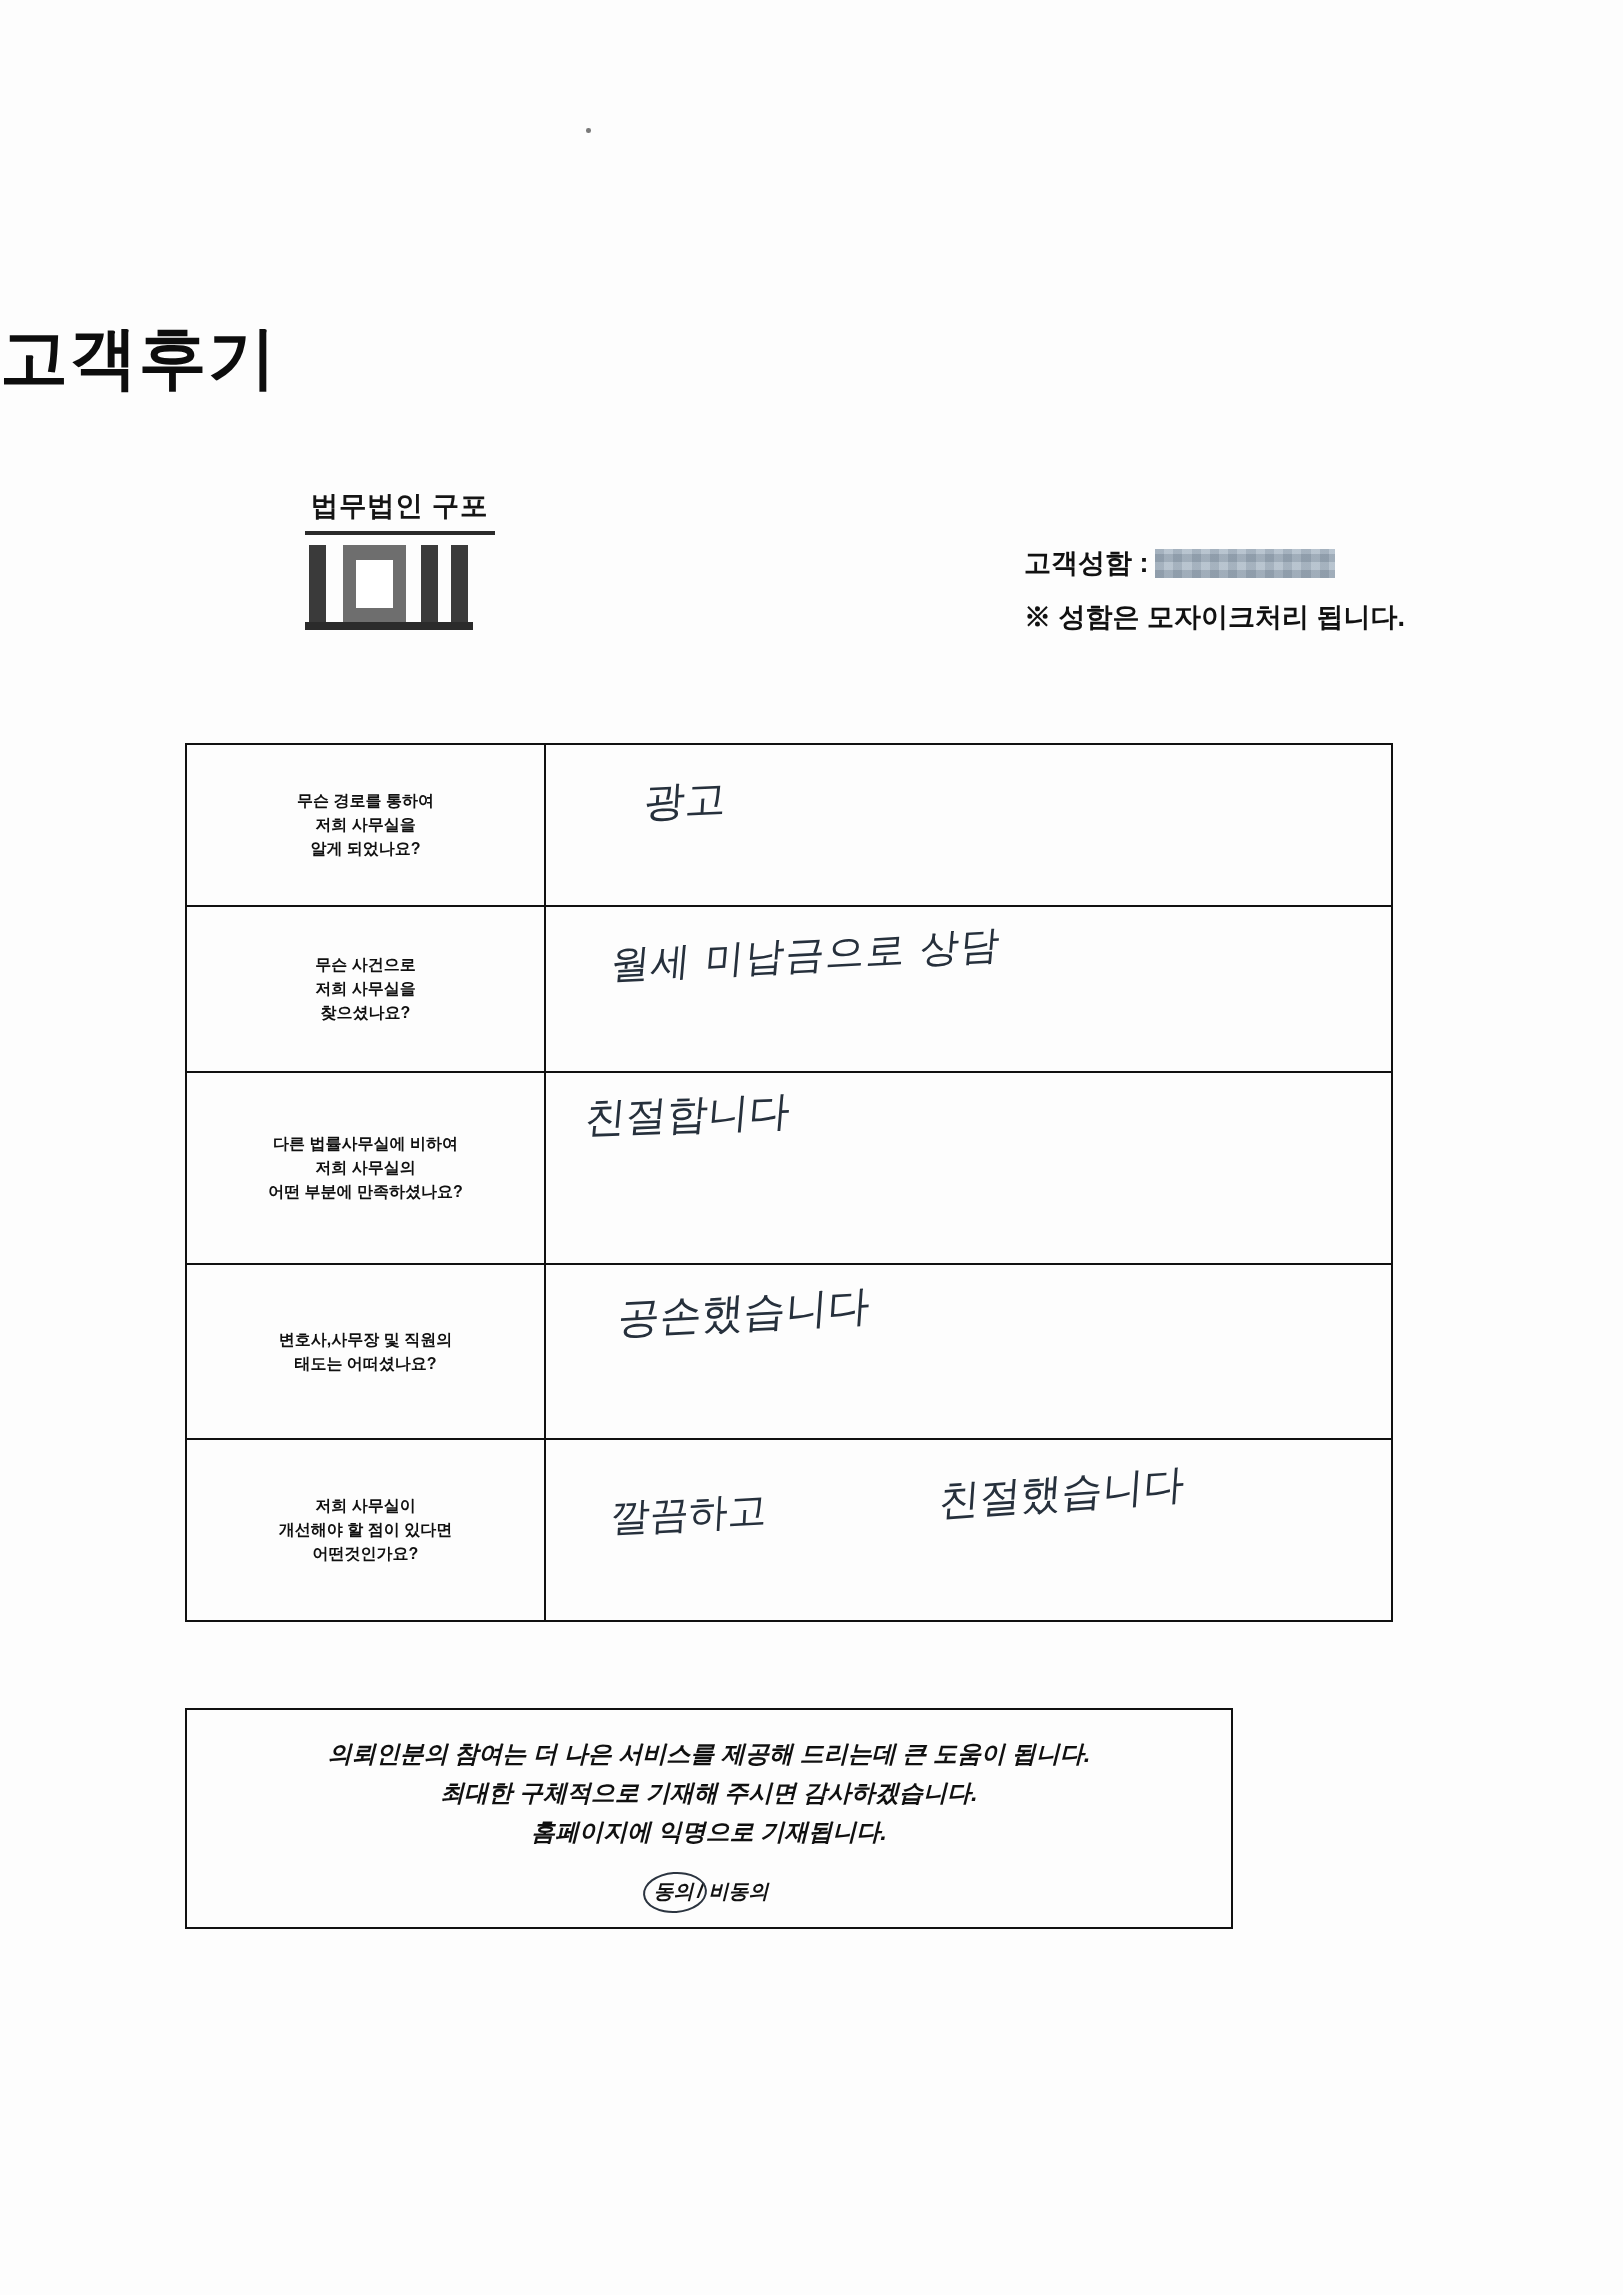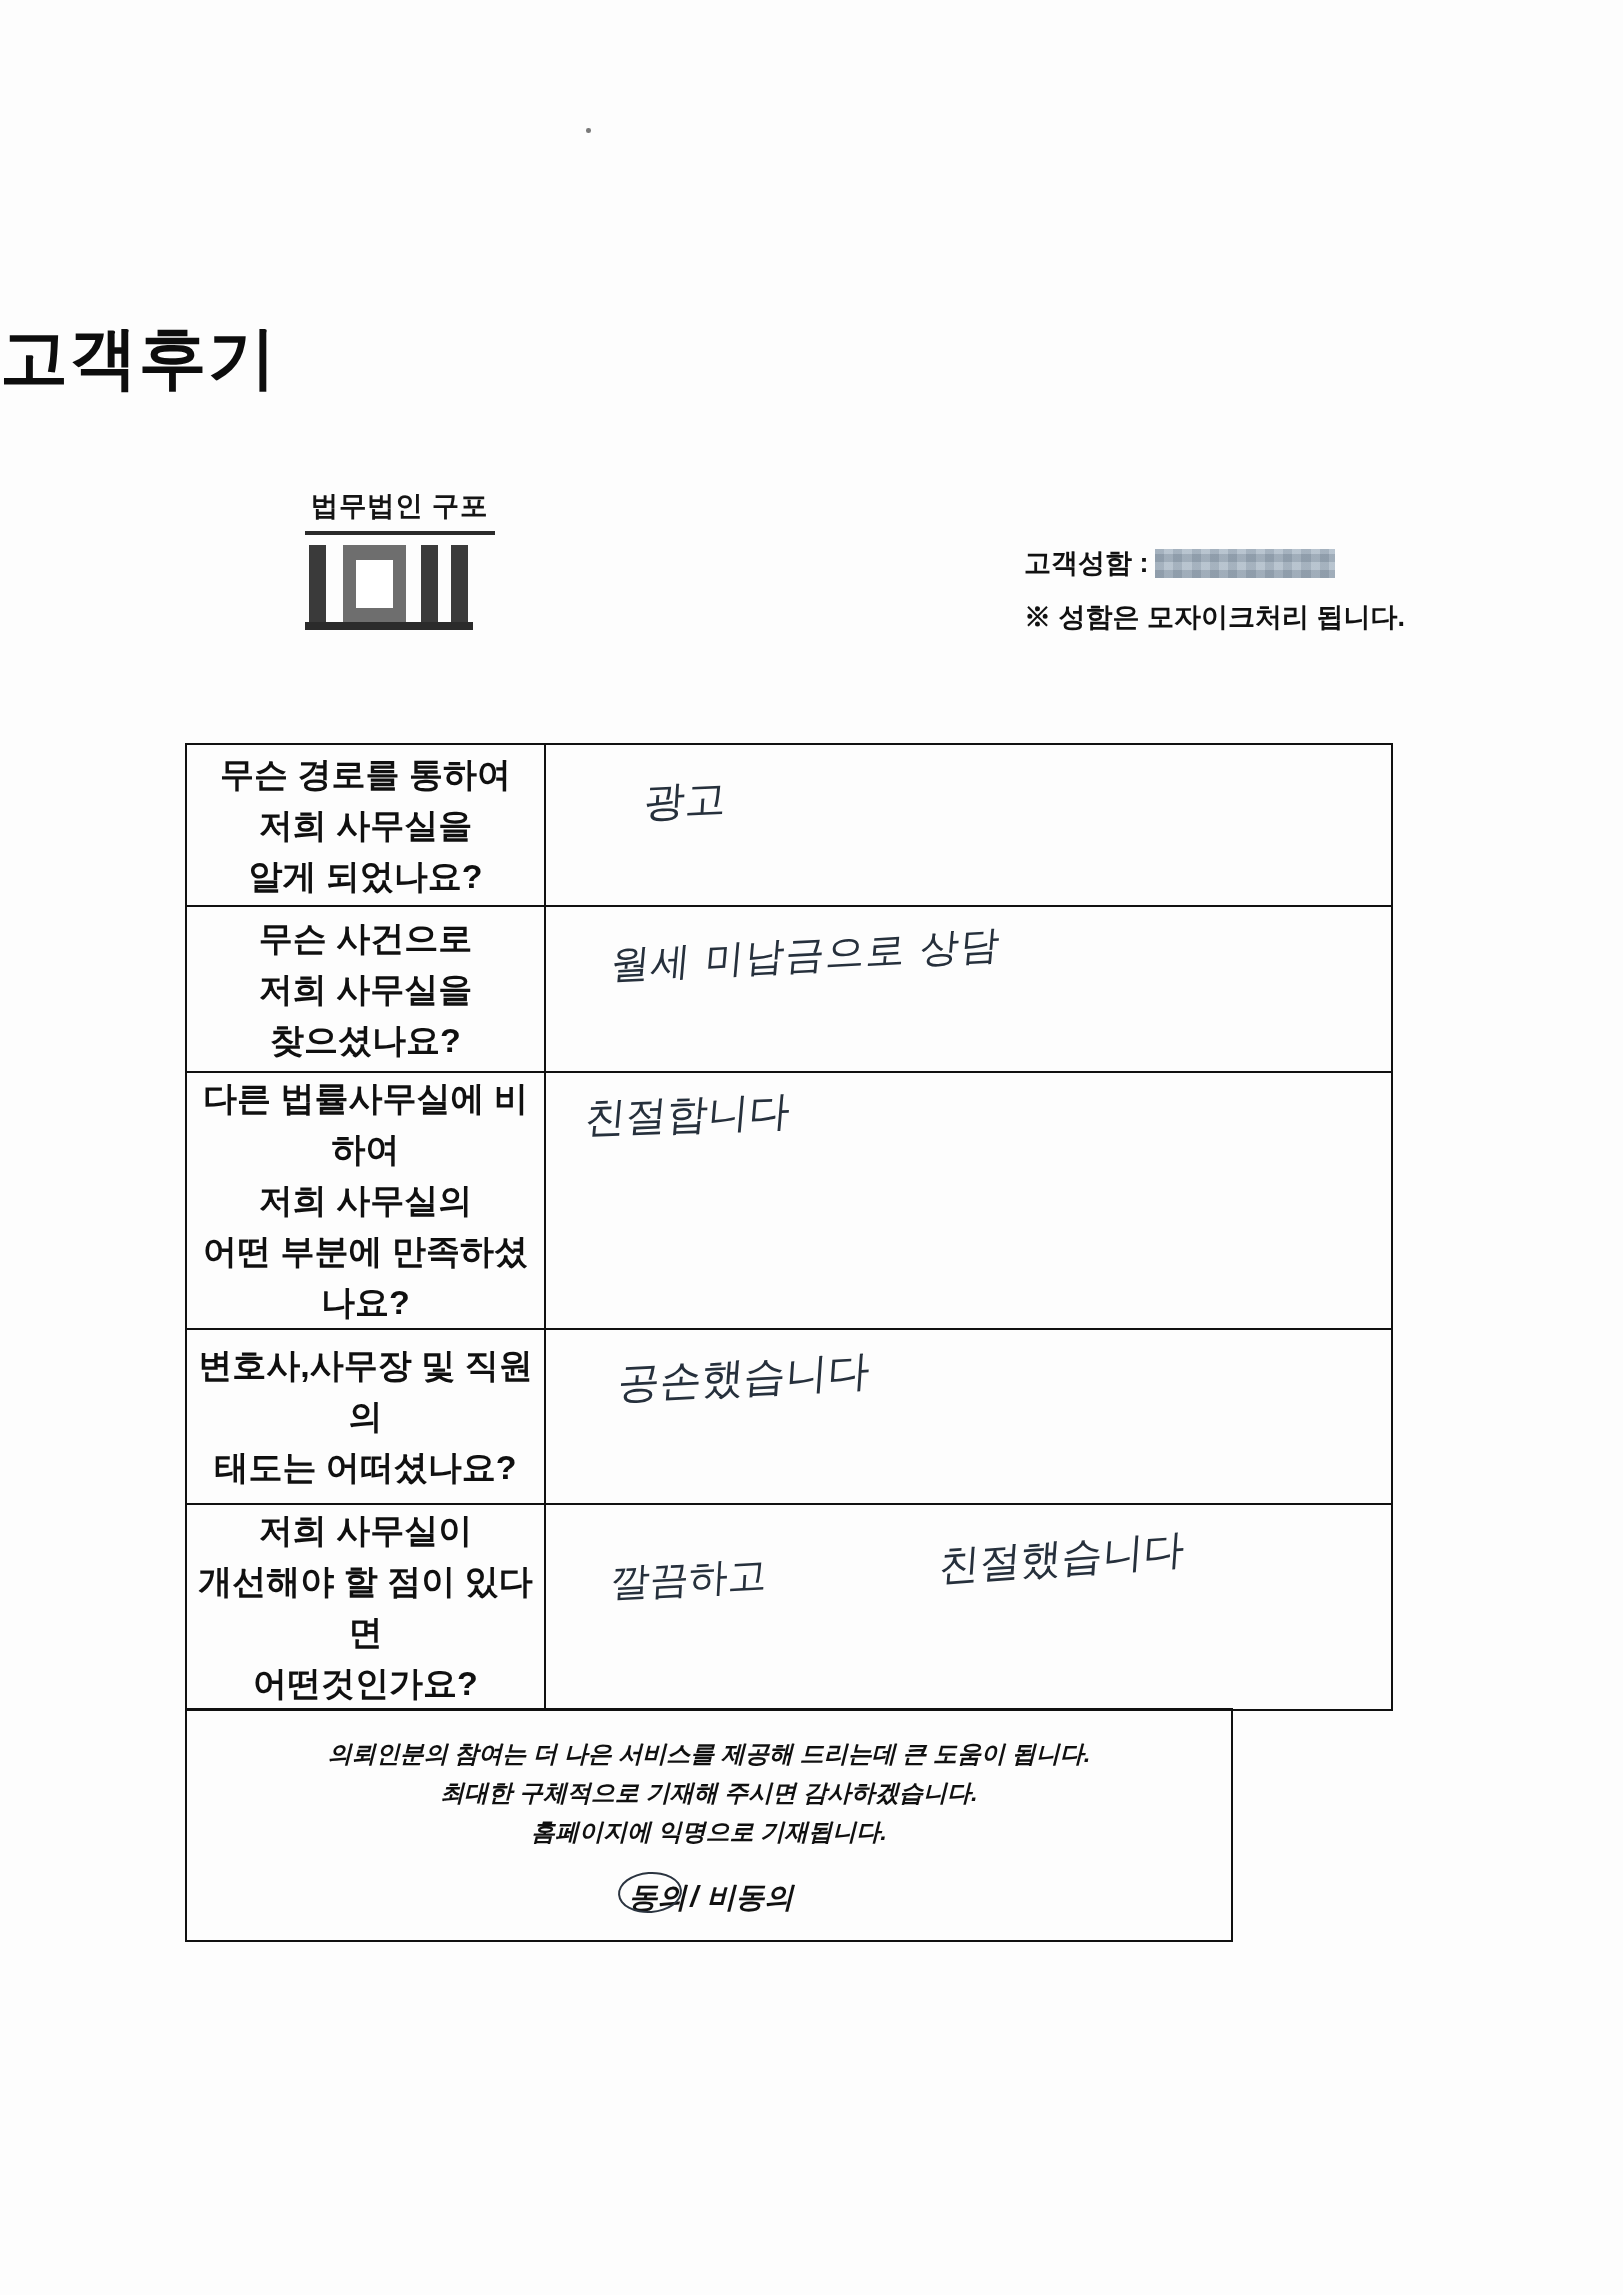--- a/index.html
+++ b/index.html
@@ -124,21 +124,21 @@
     table-layout: fixed;
   }
   .qtable td {
     border: 2.6px solid #111111;
     vertical-align: middle;
     padding: 0;
   }
   .qcell {
     width: 357px;
     text-align: center;
-    font-size: 34px;
+    font-size: 16px;
     font-weight: bold;
     line-height: 1.5;
     color: #101010;
     padding: 11.8px 6.5px;
     border-radius: 16px;
   }
   .acell {
     position: relative;
     padding: 0;
   }
@@ -170,21 +170,21 @@
     font-style: italic;
   }
   .footer-line {
     font-size: 24px;
     font-weight: bold;
     line-height: 1.62;
     color: #101010;
   }
   .consent {
     margin-top: 26px;
-    font-size: 29px;
+    font-size: 20px;
     font-weight: bold;
     position: relative;
     display: inline-block;
   }
   .consent .circled {
     position: relative;
     display: inline-block;
     padding: 0 3.9px;
   }
   .consent .circled::after {

